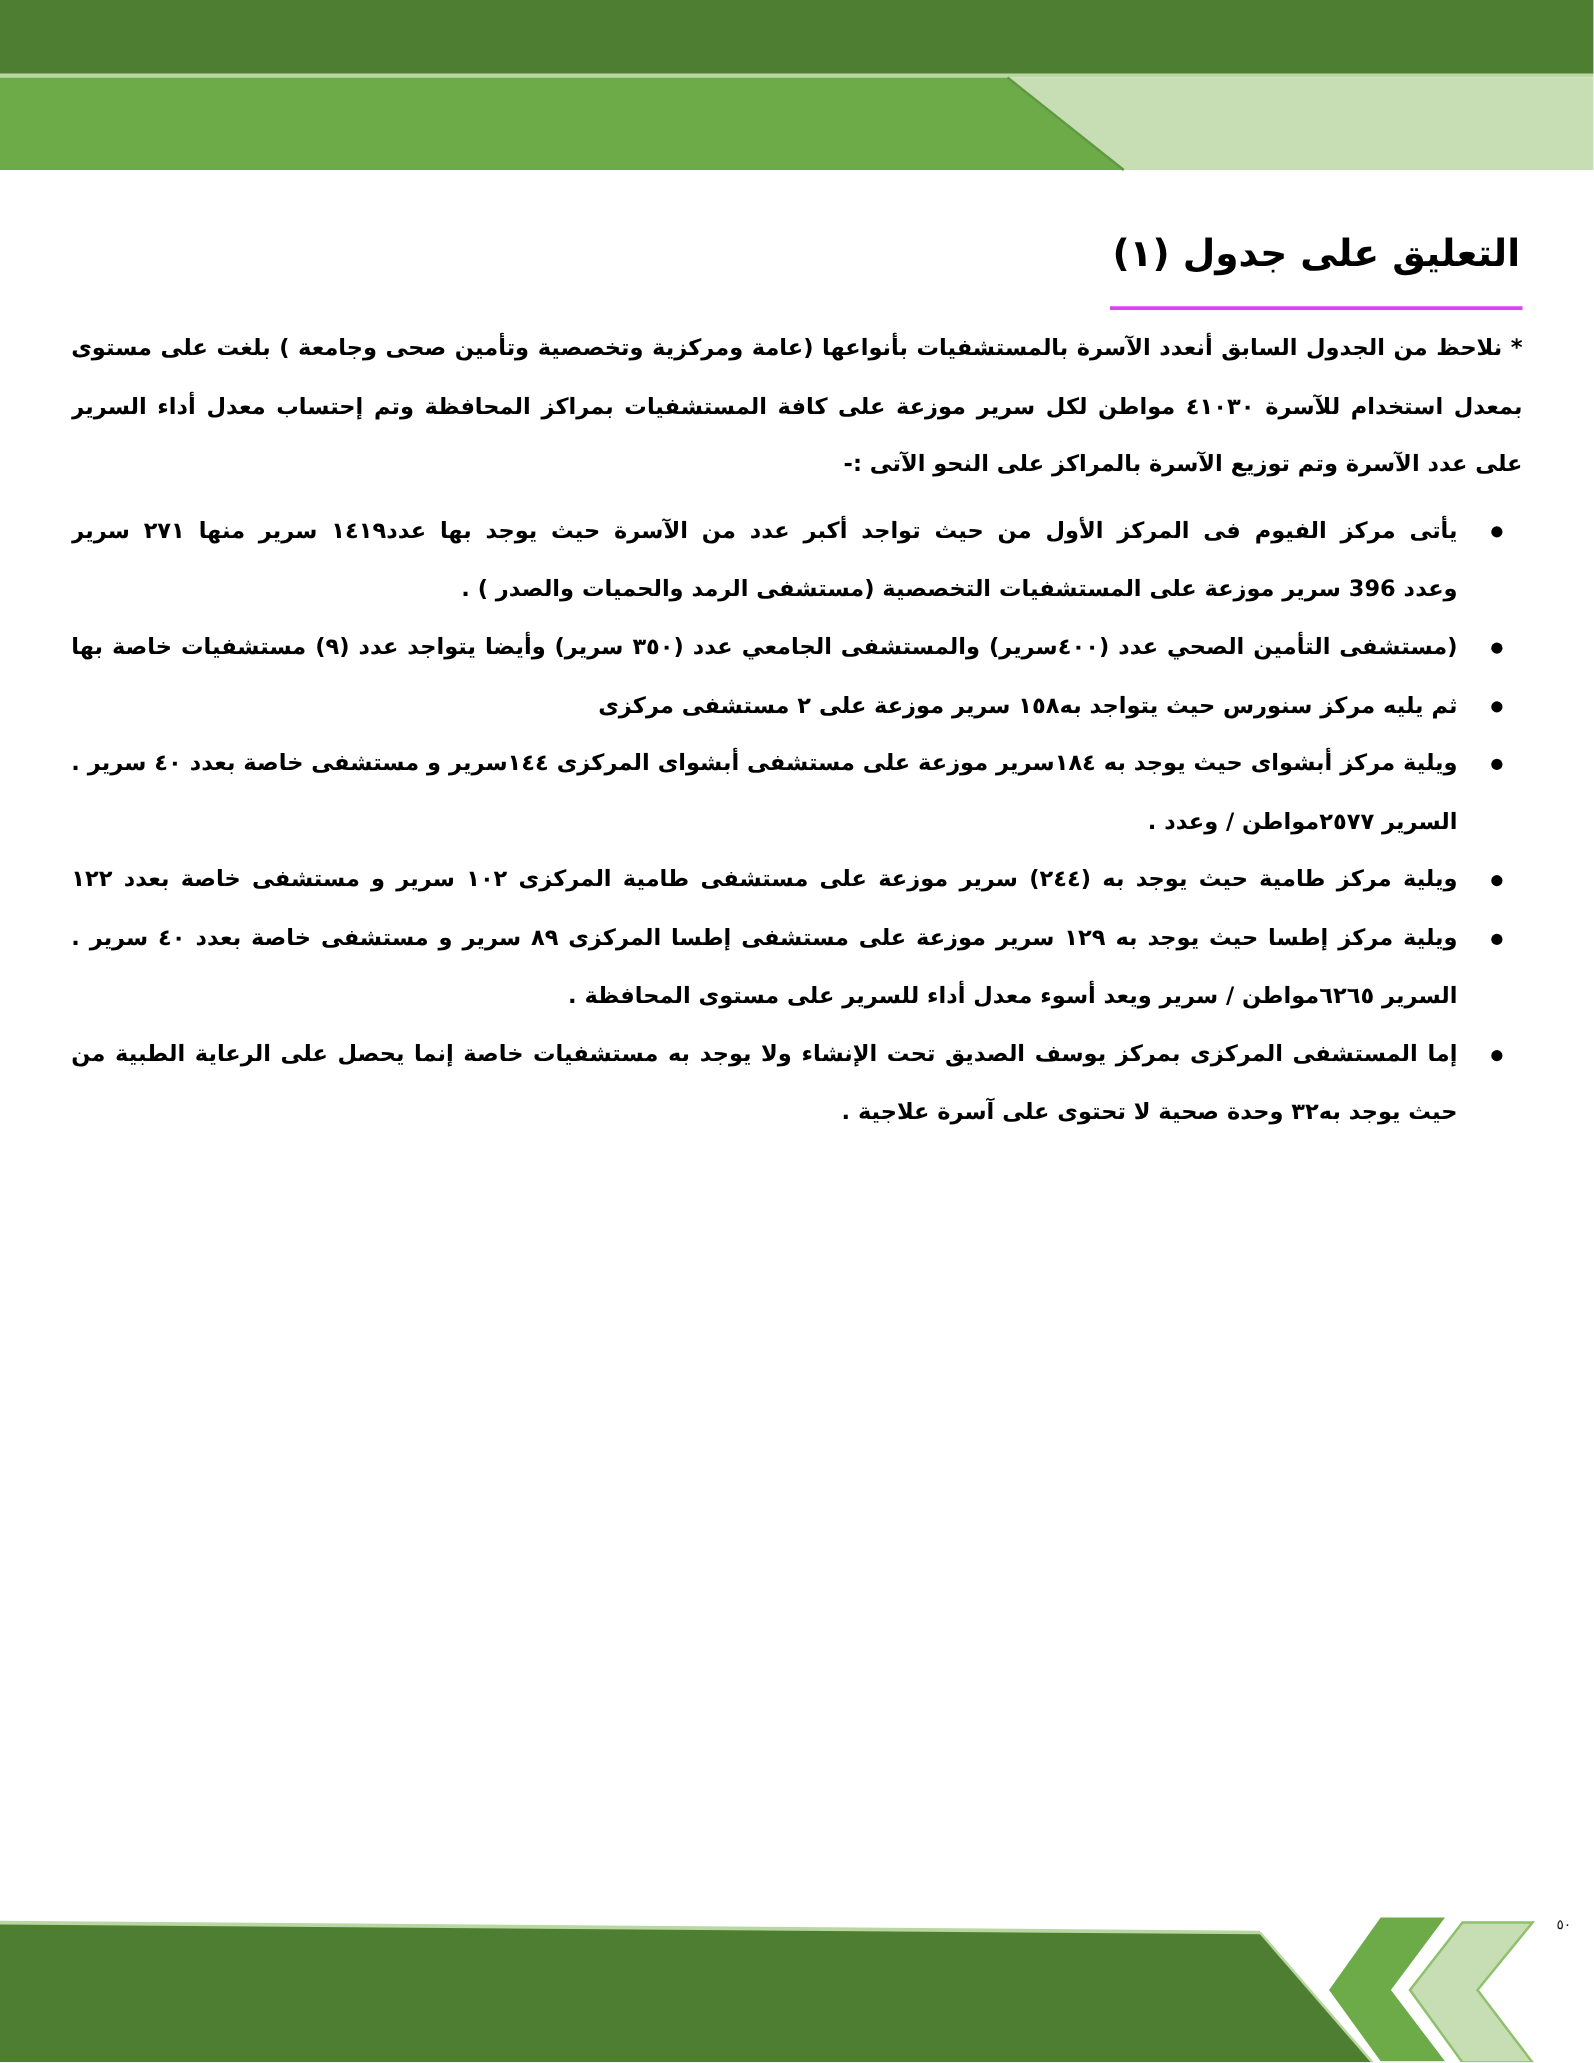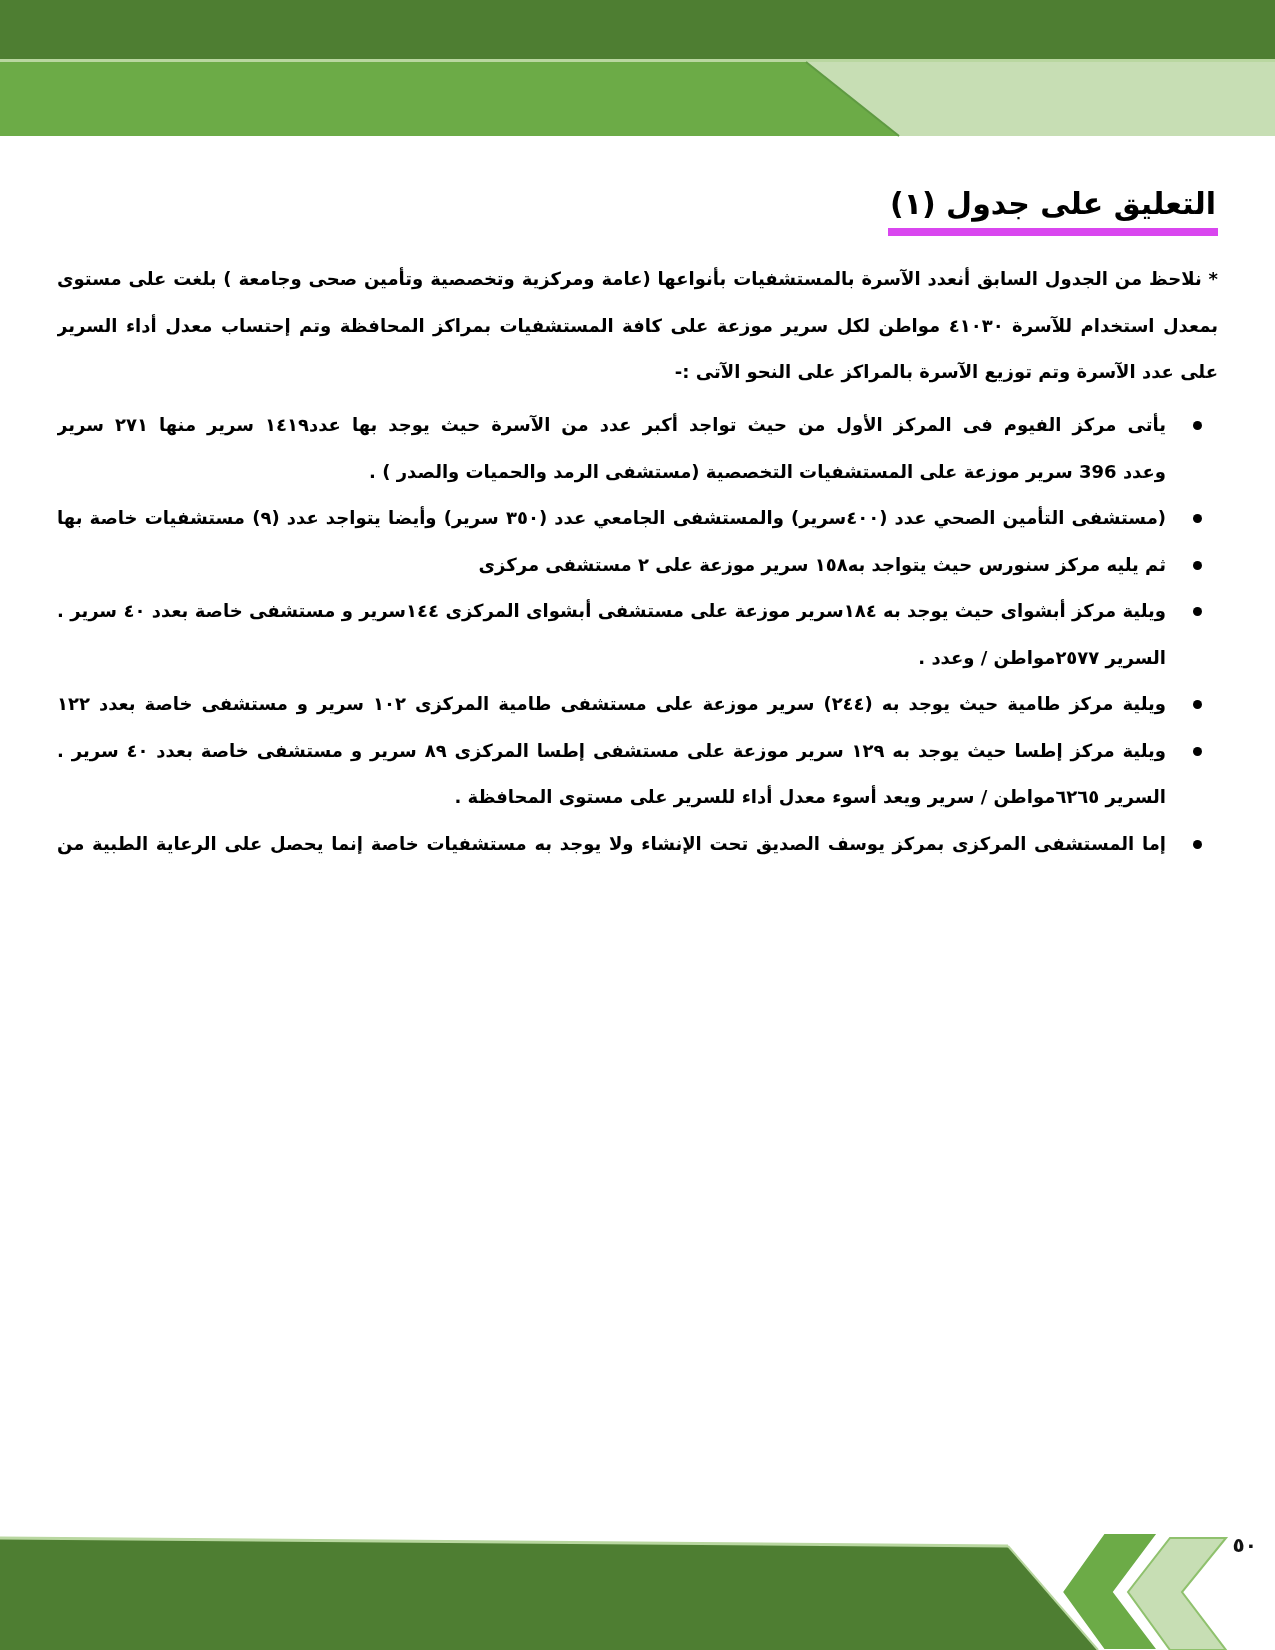--- a/index.html
+++ b/index.html
@@ -13,22 +13,22 @@
     color:#000;
   }
   .band-svg{position:absolute;left:0;display:block;}
   .band-top{top:0;}
   .band-bottom{bottom:0;}
   .title{
     position:absolute;
     top:186px;right:57px;
     margin:0;
     font-size:30px;font-weight:bold;
-    padding:0 2px 7px 2px;
-    border-bottom:8px solid #d946ef;
+    padding:0 2px 24px 2px;
+    border-bottom:3px solid #d946ef;
     letter-spacing:0;
   }
   .intro{
     position:absolute;
     top:256px;right:57px;
     width:1161px;
   }
   .bullets{
     position:absolute;
     top:402px;right:57px;
@@ -46,21 +46,21 @@
   .bullet{position:relative;padding-right:52px;}
   .bullet .dot{
     position:absolute;
     top:19px;right:16px;
     width:9px;height:9px;border-radius:50%;
     background:#000;
   }
   .page-number{
     position:absolute;
     top:1533px;right:18px;
-    font-size:20px;font-weight:bold;
+    font-size:11px;font-weight:normal;
     color:#111;
   }
 </style>
 </head>
 <body>
 
 <div class="page">
 
   <svg class="band-svg band-top" width="1275" height="140" viewBox="0 0 1275 140">
     <rect x="0" y="0" width="1275" height="59" fill="#4e7e32"></rect>
@@ -109,20 +109,21 @@
 
     <div class="bullet">
       <span class="dot"></span>
       <div class="line just">ويلية مركز إطسا حيث يوجد به ١٢٩ سرير موزعة على مستشفى إطسا المركزى ٨٩ سرير و مستشفى خاصة بعدد ٤٠ سرير . ومعدل ما يخدمة</div>
       <div class="line right">السرير ٦٢٦٥مواطن / سرير ويعد أسوء معدل أداء للسرير على مستوى المحافظة .</div>
     </div>
 
     <div class="bullet">
       <span class="dot"></span>
       <div class="line just">إما المستشفى المركزى بمركز يوسف الصديق تحت الإنشاء ولا يوجد به مستشفيات خاصة إنما يحصل على الرعاية الطبية من الوحدات الصحية</div>
+      <div class="line right">حيث يوجد به٣٢ وحدة صحية لا تحتوى على آسرة علاجية .</div>
     </div>
 
   </div>
 
   <svg class="band-svg band-bottom" width="1275" height="122" viewBox="0 0 1275 122">
     <polygon points="0,10 1008,18 1098,122 0,122" fill="#4e7e32"></polygon>
     <line x1="0" y1="10" x2="1008" y2="18" stroke="#b9d7a0" stroke-width="3"></line>
     <line x1="1008" y1="18" x2="1098" y2="122" stroke="#b9d7a0" stroke-width="2"></line>
     <polygon points="1104,5 1158,5 1114,64 1158,122 1104,122 1062,64" fill="#6cab47" stroke="#ffffff" stroke-width="2"></polygon>
     <polygon points="1170,10 1226,10 1182,64 1226,122 1170,122 1128,64" fill="#c7deb4" stroke="#8fc16d" stroke-width="2"></polygon>

